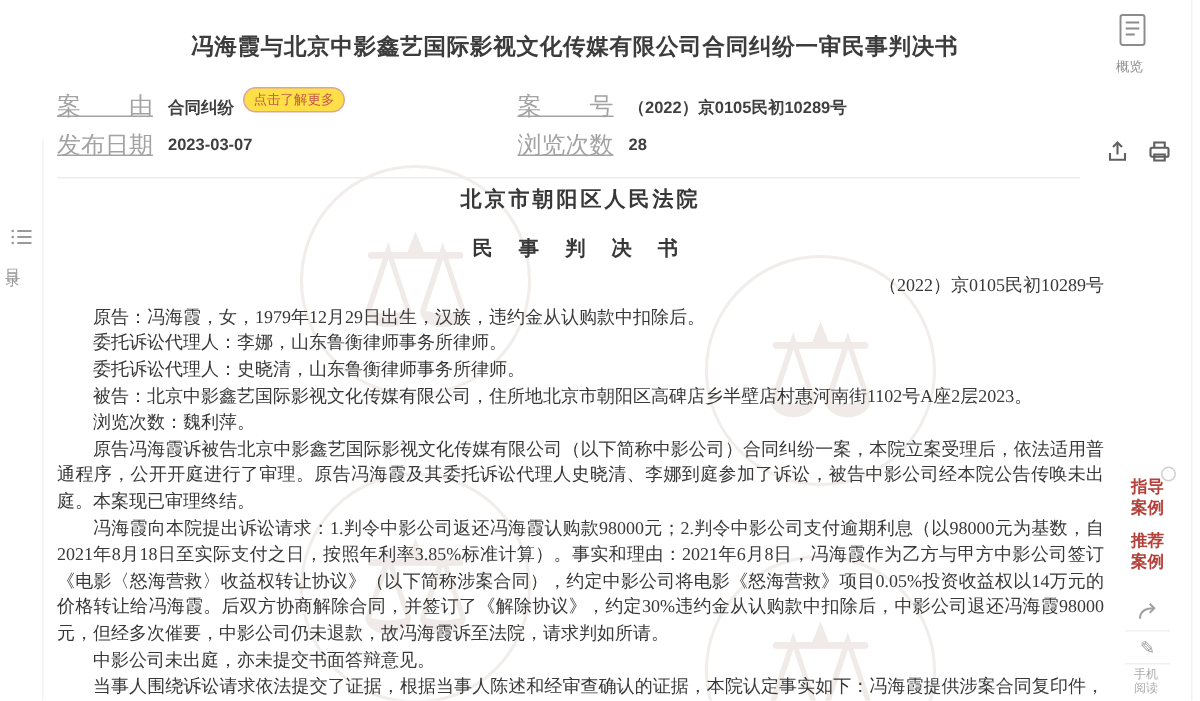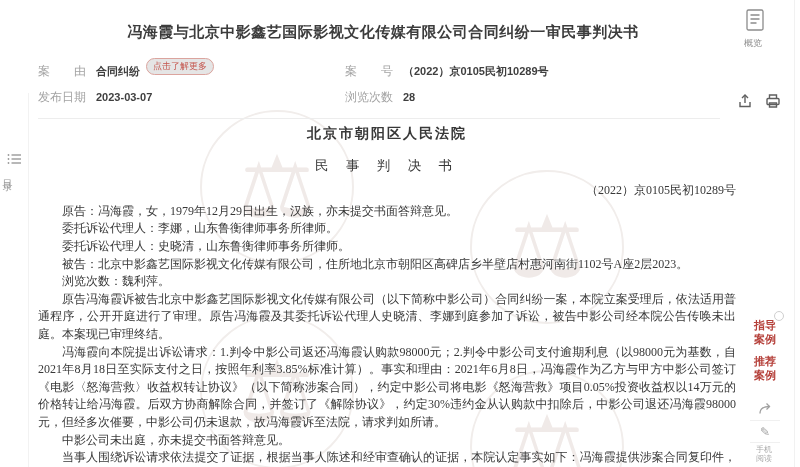--- a/index.html
+++ b/index.html
@@ -9,37 +9,37 @@
   }
   
   .page-title{
     text-align:center;font-size:15px;font-weight:700;color:#3c3c3c;
     padding:12px 94px 0 60px;letter-spacing:.5px;line-height:20px;
   }
   .meta-wrap{position:relative;margin:16px 80px 0 38px;padding-bottom:8px;border-bottom:1px solid #ededed;}
   .meta-row{display:flex;align-items:center;height:26px;}
   .meta-col{display:flex;align-items:center;}
   .meta-col.left{width:307px;}
-  .meta-label{color:#a3a3a3;font-size:12px;white-space:pre;}
+  .meta-label{color:#a3a3a3;font-size:16px;white-space:pre;text-decoration:underline;}
   .meta-value{color:#3f3f3f;font-size:11px;font-weight:700;margin-left:10px;}
   .meta-badge{
     font-size:9px;color:#c4564e;border:1px solid #dba49e;border-radius:9px;
-    padding:1px 6px;margin-left:6px;position:relative;top:-5px;background:#e5e5e5;cursor:pointer;
+    padding:1px 6px;margin-left:6px;position:relative;top:-5px;background:#fde047;cursor:pointer;
   }
   .meta-icons{position:absolute;right:-62px;top:34px;display:flex;gap:10px;}
   .meta-icons .ibtn{width:18px;height:18px;cursor:pointer;}
   .meta-icons svg{stroke:#5f5f5f;fill:none;stroke-width:1.4;}
   
   .doc{
     position:relative;z-index:1;margin:6px 64px 0 38px;
     font-family:"Liberation Serif",serif;font-size:12px;line-height:17.6px;
     color:#383838;text-align:justify;
   }
   .doc-court{text-align:center;font-size:14px;font-weight:700;letter-spacing:2px;margin:2px 0 14px;}
-  .doc-type{text-align:center;font-size:13.5px;font-weight:400;letter-spacing:7px;margin:2px 0;}
+  .doc-type{text-align:center;font-size:13.5px;font-weight:700;letter-spacing:7px;margin:2px 0;}
   .doc-caseno{text-align:right;margin:8px 0 3px;}
   .doc p{margin:0;text-indent:2em;}
   
   .wm{
     position:absolute;z-index:0;width:150px;height:150px;border-radius:50%;
     border:2px solid #f1edeb;display:flex;align-items:center;justify-content:center;
     pointer-events:none;
   }
   .wm::before{content:"⚖";font-size:86px;color:#f0eae8;}
   
@@ -115,21 +115,21 @@
           <path d="M5.5 11h7v4h-7z"></path>
         </svg>
     </span>
   </div>
 </div>
 
 <div class="doc">
   <div class="doc-court">北京市朝阳区人民法院</div>
   <div class="doc-type">民 事 判 决 书</div>
   <div class="doc-caseno">（2022）京0105民初10289号</div>
-  <p>原告：冯海霞，女，1979年12月29日出生，汉族，亦未提交书面答辩意见。</p>
+  <p>原告：冯海霞，女，1979年12月29日出生，汉族，违约金从认购款中扣除后。</p>
   <p>委托诉讼代理人：李娜，山东鲁衡律师事务所律师。</p>
   <p>委托诉讼代理人：史晓清，山东鲁衡律师事务所律师。</p>
   <p>被告：北京中影鑫艺国际影视文化传媒有限公司，住所地北京市朝阳区高碑店乡半壁店村惠河南街1102号A座2层2023。</p>
   <p>浏览次数：魏利萍。</p>
   <p>原告冯海霞诉被告北京中影鑫艺国际影视文化传媒有限公司（以下简称中影公司）合同纠纷一案，本院立案受理后，依法适用普通程序，公开开庭进行了审理。原告冯海霞及其委托诉讼代理人史晓清、李娜到庭参加了诉讼，被告中影公司经本院公告传唤未出庭。本案现已审理终结。</p>
   <p>冯海霞向本院提出诉讼请求：1.判令中影公司返还冯海霞认购款98000元；2.判令中影公司支付逾期利息（以98000元为基数，自2021年8月18日至实际支付之日，按照年利率3.85%标准计算）。事实和理由：2021年6月8日，冯海霞作为乙方与甲方中影公司签订《电影〈怒海营救〉收益权转让协议》（以下简称涉案合同），约定中影公司将电影《怒海营救》项目0.05%投资收益权以14万元的价格转让给冯海霞。后双方协商解除合同，并签订了《解除协议》，约定30%违约金从认购款中扣除后，中影公司退还冯海霞98000元，但经多次催要，中影公司仍未退款，故冯海霞诉至法院，请求判如所请。</p>
   <p>中影公司未出庭，亦未提交书面答辩意见。</p>
   <p>当事人围绕诉讼请求依法提交了证据，根据当事人陈述和经审查确认的证据，本院认定事实如下：冯海霞提供涉案合同复印件，其上显示：影片《怒海营救》计划于2021年内上映，中影公司向冯海霞转让本协议约定的该项目0.05%投资收益权的价格为14万元，乙方向甲方支付款项后，即享有该项目净收益权比例0.05%。</p>
 
 </div>

